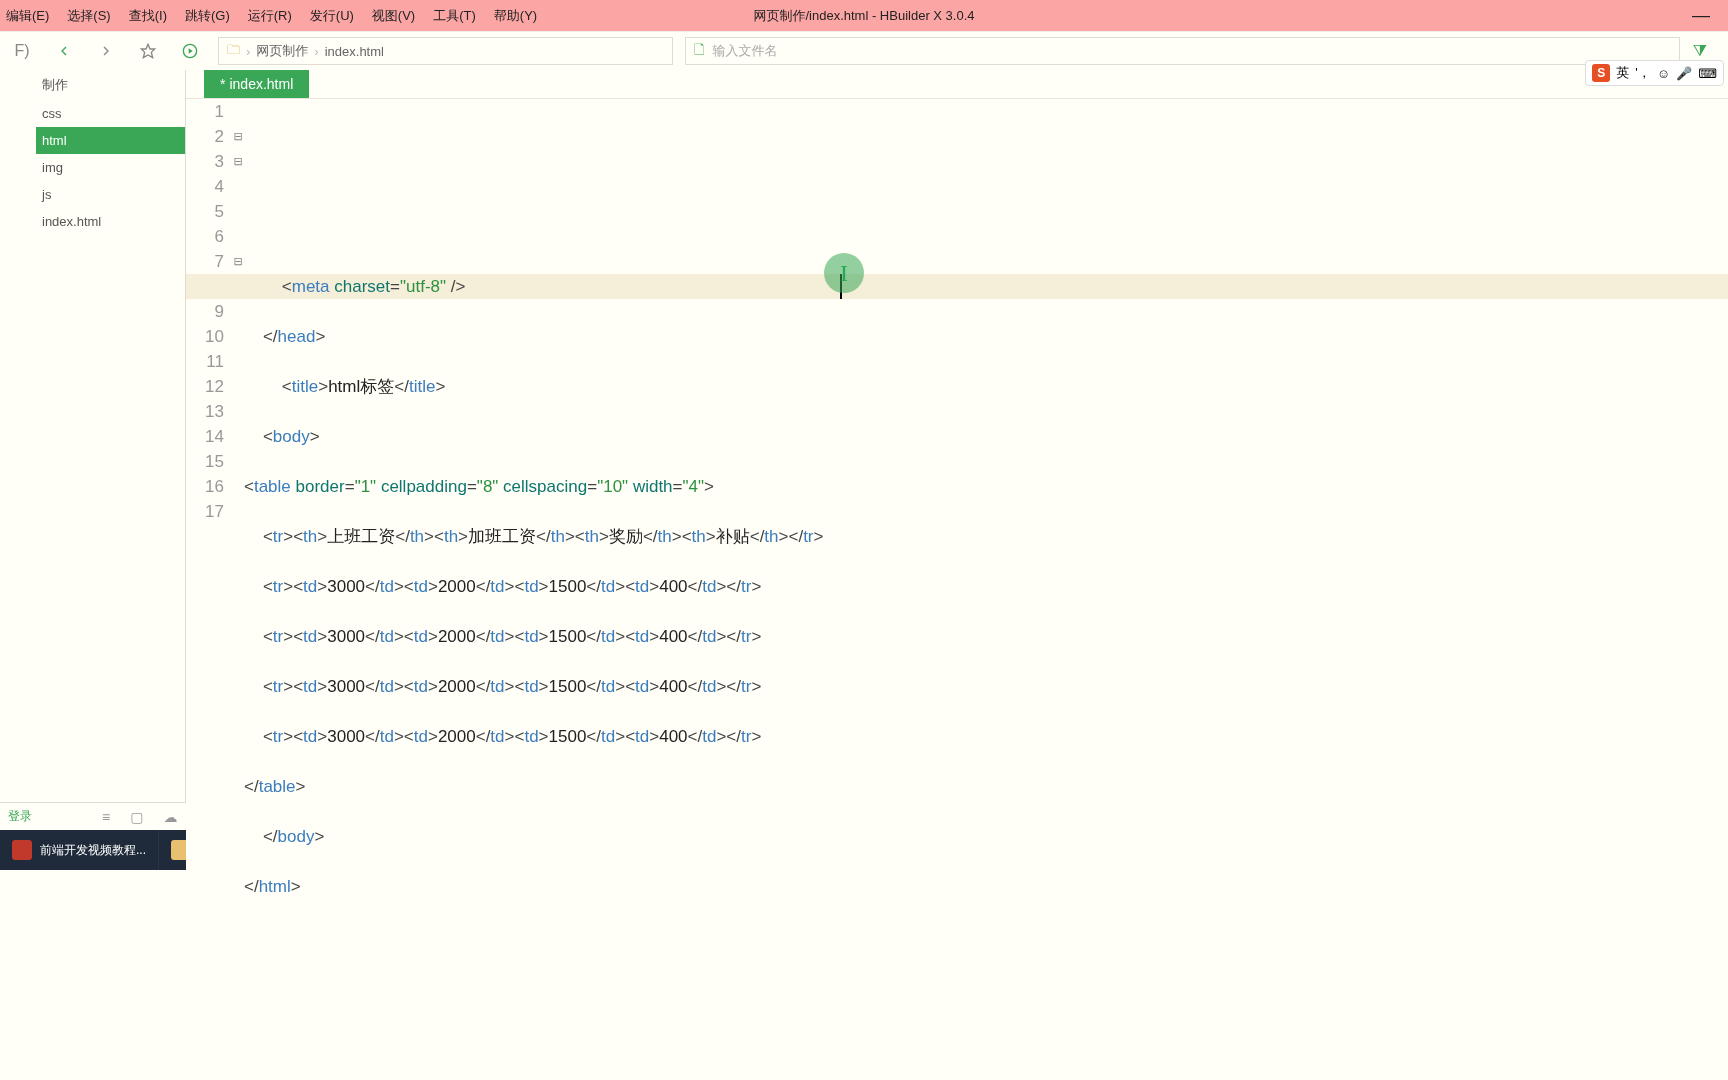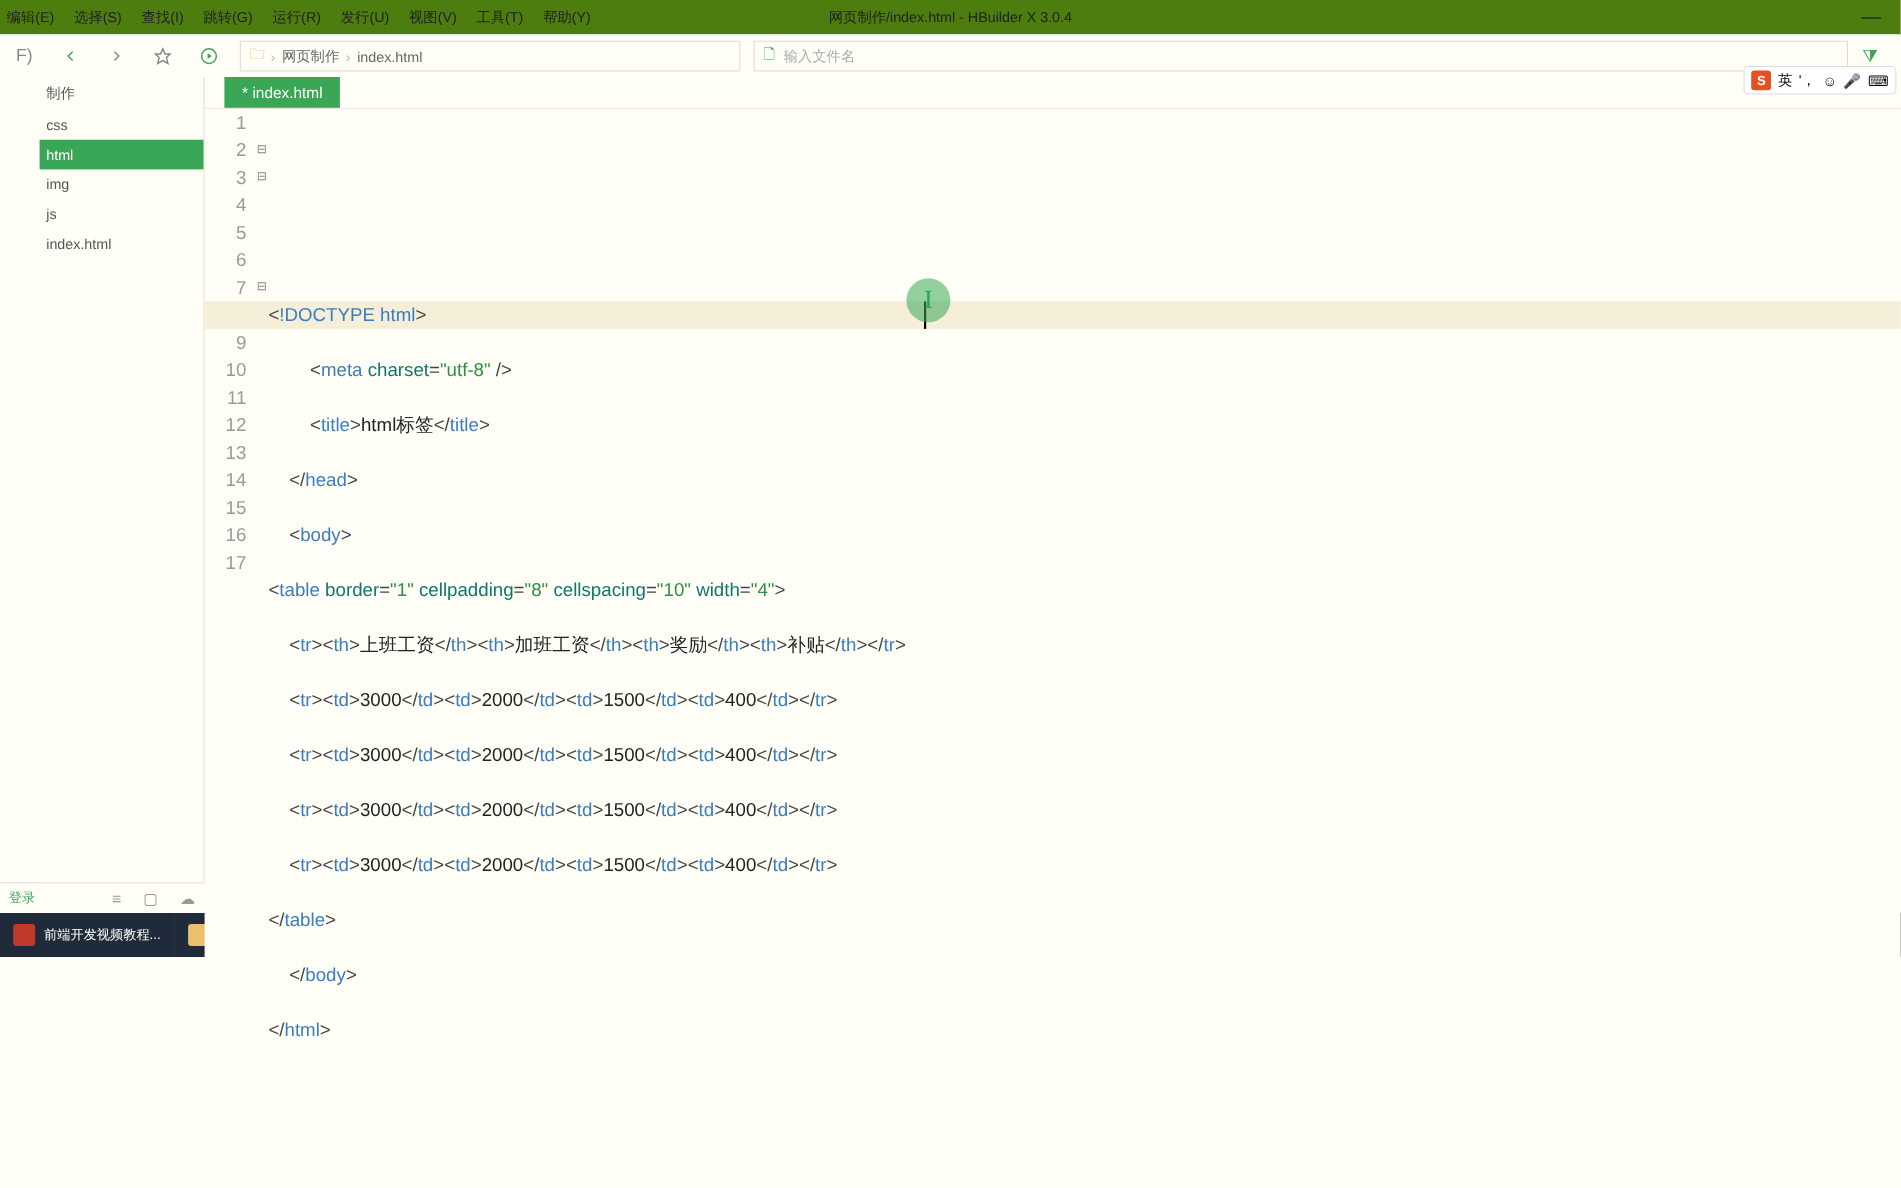--- a/index.html
+++ b/index.html
@@ -1,19 +1,19 @@
 <!DOCTYPE html>
 <html><head>
 <meta charset="utf-8">
 <style>
 * { margin:0; padding:0; box-sizing:border-box; font-family:"Microsoft YaHei","Segoe UI",sans-serif; }
 body { background:#fffef7; width:1728px; height:1080px; overflow:hidden; position:relative; }
 
 
-.menubar { height:32px; display:flex; align-items:center; background:#4d7c0f; padding:0 6px; font-size:13px; color:#222; border-bottom:1px solid #f0efe8; }
+.menubar { height:32px; display:flex; align-items:center; background:#fca5a5; padding:0 6px; font-size:13px; color:#222; border-bottom:1px solid #f0efe8; }
 .menubar .mi { margin-right:18px; cursor:default; }
 .title-center { position:absolute; left:0; right:0; text-align:center; pointer-events:none; font-size:13px; color:#222; }
 .win-min { margin-left:auto; margin-right:12px; font-size:18px; }
 
 
 .toolbar { height:38px; display:flex; align-items:center; padding:0 8px; background:#fffef7; }
 .tbtn { width:28px; height:28px; display:flex; align-items:center; justify-content:center; margin-right:14px; color:#888; }
 .tbtn.green { color:#3aa757; }
 .tbtn svg { width:16px; height:16px; }
 .bc-box { height:28px; min-width:455px; border:1px solid #e0ddd0; display:flex; align-items:center; padding:0 8px; font-size:13px; color:#666; }
@@ -193,24 +193,23 @@
           <div></div>
           <div></div>
       </div>
 
       <div class="src">
         <div class="hl-line"></div>
         <div class="caret"></div>
         <div class="cursor-mark">I</div>
 
         <div class="content">
-<div class="ln"><span class="t-punc">&lt;</span><span class="t-tag">!DOCTYPE html</span><span class="t-punc">&gt;</span></div>
 <div class="ln">        <span class="t-punc">&lt;</span><span class="t-tag">meta</span> <span class="t-attr">charset</span><span class="t-punc">=</span><span class="t-str">"utf-8"</span> <span class="t-punc">/&gt;</span></div>
+<div class="ln">    <span class="t-punc">&lt;/</span><span class="t-tag">head</span><span class="t-punc">&gt;</span></div>
 <div class="ln">        <span class="t-punc">&lt;</span><span class="t-tag">title</span><span class="t-punc">&gt;</span><span class="t-txt">html标签</span><span class="t-punc">&lt;/</span><span class="t-tag">title</span><span class="t-punc">&gt;</span></div>
-<div class="ln">    <span class="t-punc">&lt;/</span><span class="t-tag">head</span><span class="t-punc">&gt;</span></div>
 <div class="ln">    <span class="t-punc">&lt;</span><span class="t-tag">body</span><span class="t-punc">&gt;</span></div>
 <div class="ln"><span class="t-punc">&lt;</span><span class="t-tag">table</span> <span class="t-attr">border</span><span class="t-punc">=</span><span class="t-str">"1"</span> <span class="t-attr">cellpadding</span><span class="t-punc">=</span><span class="t-str">"8"</span> <span class="t-attr">cellspacing</span><span class="t-punc">=</span><span class="t-str">"10"</span> <span class="t-attr">width</span><span class="t-punc">=</span><span class="t-str">"4</span><span class="t-str">"</span><span class="t-punc">&gt;</span></div>
 <div class="ln">    <span class="t-punc">&lt;</span><span class="t-tag">tr</span><span class="t-punc">&gt;&lt;</span><span class="t-tag">th</span><span class="t-punc">&gt;</span><span class="t-txt">上班工资</span><span class="t-punc">&lt;/</span><span class="t-tag">th</span><span class="t-punc">&gt;&lt;</span><span class="t-tag">th</span><span class="t-punc">&gt;</span><span class="t-txt">加班工资</span><span class="t-punc">&lt;/</span><span class="t-tag">th</span><span class="t-punc">&gt;&lt;</span><span class="t-tag">th</span><span class="t-punc">&gt;</span><span class="t-txt">奖励</span><span class="t-punc">&lt;/</span><span class="t-tag">th</span><span class="t-punc">&gt;&lt;</span><span class="t-tag">th</span><span class="t-punc">&gt;</span><span class="t-txt">补贴</span><span class="t-punc">&lt;/</span><span class="t-tag">th</span><span class="t-punc">&gt;&lt;/</span><span class="t-tag">tr</span><span class="t-punc">&gt;</span></div>
 <div class="ln">    <span class="t-punc">&lt;</span><span class="t-tag">tr</span><span class="t-punc">&gt;&lt;</span><span class="t-tag">td</span><span class="t-punc">&gt;</span><span class="t-txt">3000</span><span class="t-punc">&lt;/</span><span class="t-tag">td</span><span class="t-punc">&gt;&lt;</span><span class="t-tag">td</span><span class="t-punc">&gt;</span><span class="t-txt">2000</span><span class="t-punc">&lt;/</span><span class="t-tag">td</span><span class="t-punc">&gt;&lt;</span><span class="t-tag">td</span><span class="t-punc">&gt;</span><span class="t-txt">1500</span><span class="t-punc">&lt;/</span><span class="t-tag">td</span><span class="t-punc">&gt;&lt;</span><span class="t-tag">td</span><span class="t-punc">&gt;</span><span class="t-txt">400</span><span class="t-punc">&lt;/</span><span class="t-tag">td</span><span class="t-punc">&gt;&lt;/</span><span class="t-tag">tr</span><span class="t-punc">&gt;</span></div>
 <div class="ln">    <span class="t-punc">&lt;</span><span class="t-tag">tr</span><span class="t-punc">&gt;&lt;</span><span class="t-tag">td</span><span class="t-punc">&gt;</span><span class="t-txt">3000</span><span class="t-punc">&lt;/</span><span class="t-tag">td</span><span class="t-punc">&gt;&lt;</span><span class="t-tag">td</span><span class="t-punc">&gt;</span><span class="t-txt">2000</span><span class="t-punc">&lt;/</span><span class="t-tag">td</span><span class="t-punc">&gt;&lt;</span><span class="t-tag">td</span><span class="t-punc">&gt;</span><span class="t-txt">1500</span><span class="t-punc">&lt;/</span><span class="t-tag">td</span><span class="t-punc">&gt;&lt;</span><span class="t-tag">td</span><span class="t-punc">&gt;</span><span class="t-txt">400</span><span class="t-punc">&lt;/</span><span class="t-tag">td</span><span class="t-punc">&gt;&lt;/</span><span class="t-tag">tr</span><span class="t-punc">&gt;</span></div>
 <div class="ln">    <span class="t-punc">&lt;</span><span class="t-tag">tr</span><span class="t-punc">&gt;&lt;</span><span class="t-tag">td</span><span class="t-punc">&gt;</span><span class="t-txt">3000</span><span class="t-punc">&lt;/</span><span class="t-tag">td</span><span class="t-punc">&gt;&lt;</span><span class="t-tag">td</span><span class="t-punc">&gt;</span><span class="t-txt">2000</span><span class="t-punc">&lt;/</span><span class="t-tag">td</span><span class="t-punc">&gt;&lt;</span><span class="t-tag">td</span><span class="t-punc">&gt;</span><span class="t-txt">1500</span><span class="t-punc">&lt;/</span><span class="t-tag">td</span><span class="t-punc">&gt;&lt;</span><span class="t-tag">td</span><span class="t-punc">&gt;</span><span class="t-txt">400</span><span class="t-punc">&lt;/</span><span class="t-tag">td</span><span class="t-punc">&gt;&lt;/</span><span class="t-tag">tr</span><span class="t-punc">&gt;</span></div>
 <div class="ln">    <span class="t-punc">&lt;</span><span class="t-tag">tr</span><span class="t-punc">&gt;&lt;</span><span class="t-tag">td</span><span class="t-punc">&gt;</span><span class="t-txt">3000</span><span class="t-punc">&lt;/</span><span class="t-tag">td</span><span class="t-punc">&gt;&lt;</span><span class="t-tag">td</span><span class="t-punc">&gt;</span><span class="t-txt">2000</span><span class="t-punc">&lt;/</span><span class="t-tag">td</span><span class="t-punc">&gt;&lt;</span><span class="t-tag">td</span><span class="t-punc">&gt;</span><span class="t-txt">1500</span><span class="t-punc">&lt;/</span><span class="t-tag">td</span><span class="t-punc">&gt;&lt;</span><span class="t-tag">td</span><span class="t-punc">&gt;</span><span class="t-txt">400</span><span class="t-punc">&lt;/</span><span class="t-tag">td</span><span class="t-punc">&gt;&lt;/</span><span class="t-tag">tr</span><span class="t-punc">&gt;</span></div>
 <div class="ln"><span class="t-punc">&lt;/</span><span class="t-tag">table</span><span class="t-punc">&gt;</span></div>
 <div class="ln">    <span class="t-punc">&lt;/</span><span class="t-tag">body</span><span class="t-punc">&gt;</span></div>
 <div class="ln"><span class="t-punc">&lt;/</span><span class="t-tag">html</span><span class="t-punc">&gt;</span></div>

